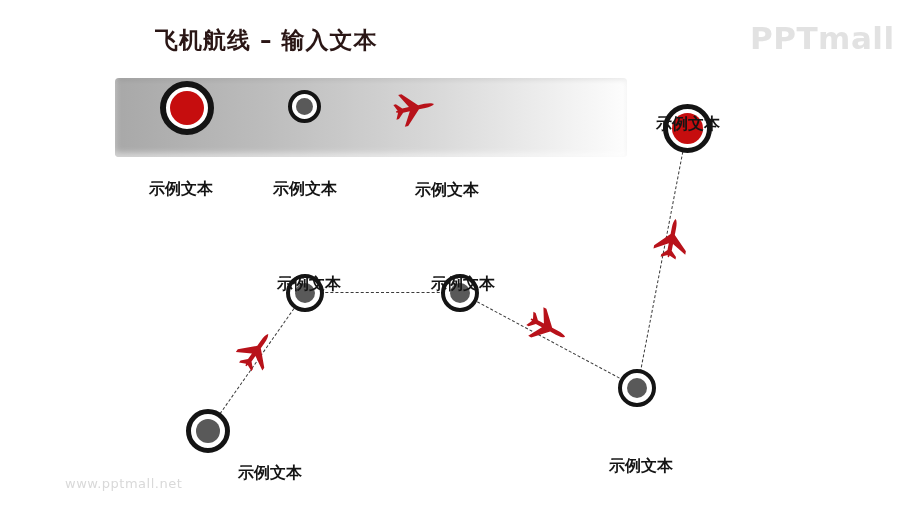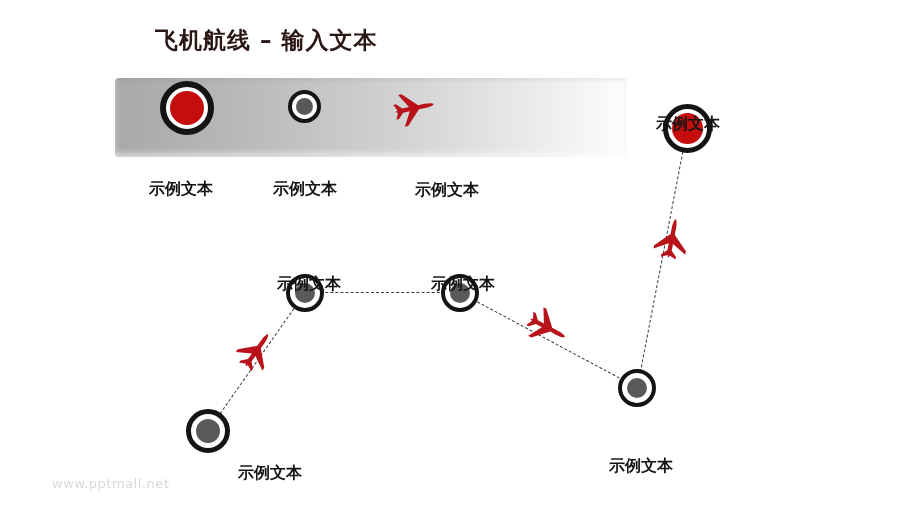--- a/index.html
+++ b/index.html
@@ -12,21 +12,21 @@
   .title {
     position:absolute; left:155px; top:25px;
     font-size:23px; font-weight:bold; color:#2a1615; letter-spacing:1px;
     white-space:nowrap;
   }
   .logo {
     position:absolute; left:750px; top:20px;
     font-size:31px; font-weight:bold; color:#e2e2e2; letter-spacing:0.5px;
   }
   .watermark {
-    position:absolute; left:52px; top:476px;
+    position:absolute; left:65px; top:476px;
     font-size:13px; color:#d9d9d9; letter-spacing:0.5px;
   }
   .legend-bar {
     position:absolute; left:115px; top:78px; width:512px; height:79px;
     background:linear-gradient(to right,#a8a8a8 0%,#bdbdbd 30%,#d6d6d6 60%,#fdfdfd 100%);
     border-radius:4px;
     box-shadow: inset 0 -4px 6px rgba(255,255,255,0.55), inset 0 2px 5px rgba(0,0,0,0.08);
     z-index:0;
   }
   .node {
@@ -61,20 +61,21 @@
                L14.5 29 L7 21.5 L3.4 21.5 L7.6 30.6 L5 31.2 L5 32.8 L7.6 33.4
                L3.4 42.5 L7 42.5 L14.5 35 L24 35 L12.8 54.5 L17.5 54.5 L37 35
                L46 35 C52 35 57 34 59 32 Z" fill="#b8121a"></path>
     </symbol>
   </defs>
 </svg>
 
 <div class="slide">
 
   <div class="title">飞机航线 – 输入文本</div>
+  <div class="logo">PPTmall</div>
 
   <div class="legend-bar"></div>
 
   <div class="node" style="left:160px;top:81px;width:54px;height:54px;border-width:6px;">
     <div class="core red" style="width:34px;height:34px;"></div>
   </div>
   <div class="lbl" style="left:126px;top:137px;">示例文本</div>
 
   <div class="node" style="left:288px;top:90px;width:33px;height:33px;border-width:4px;">
     <div class="core gray" style="width:17px;height:17px;"></div>

